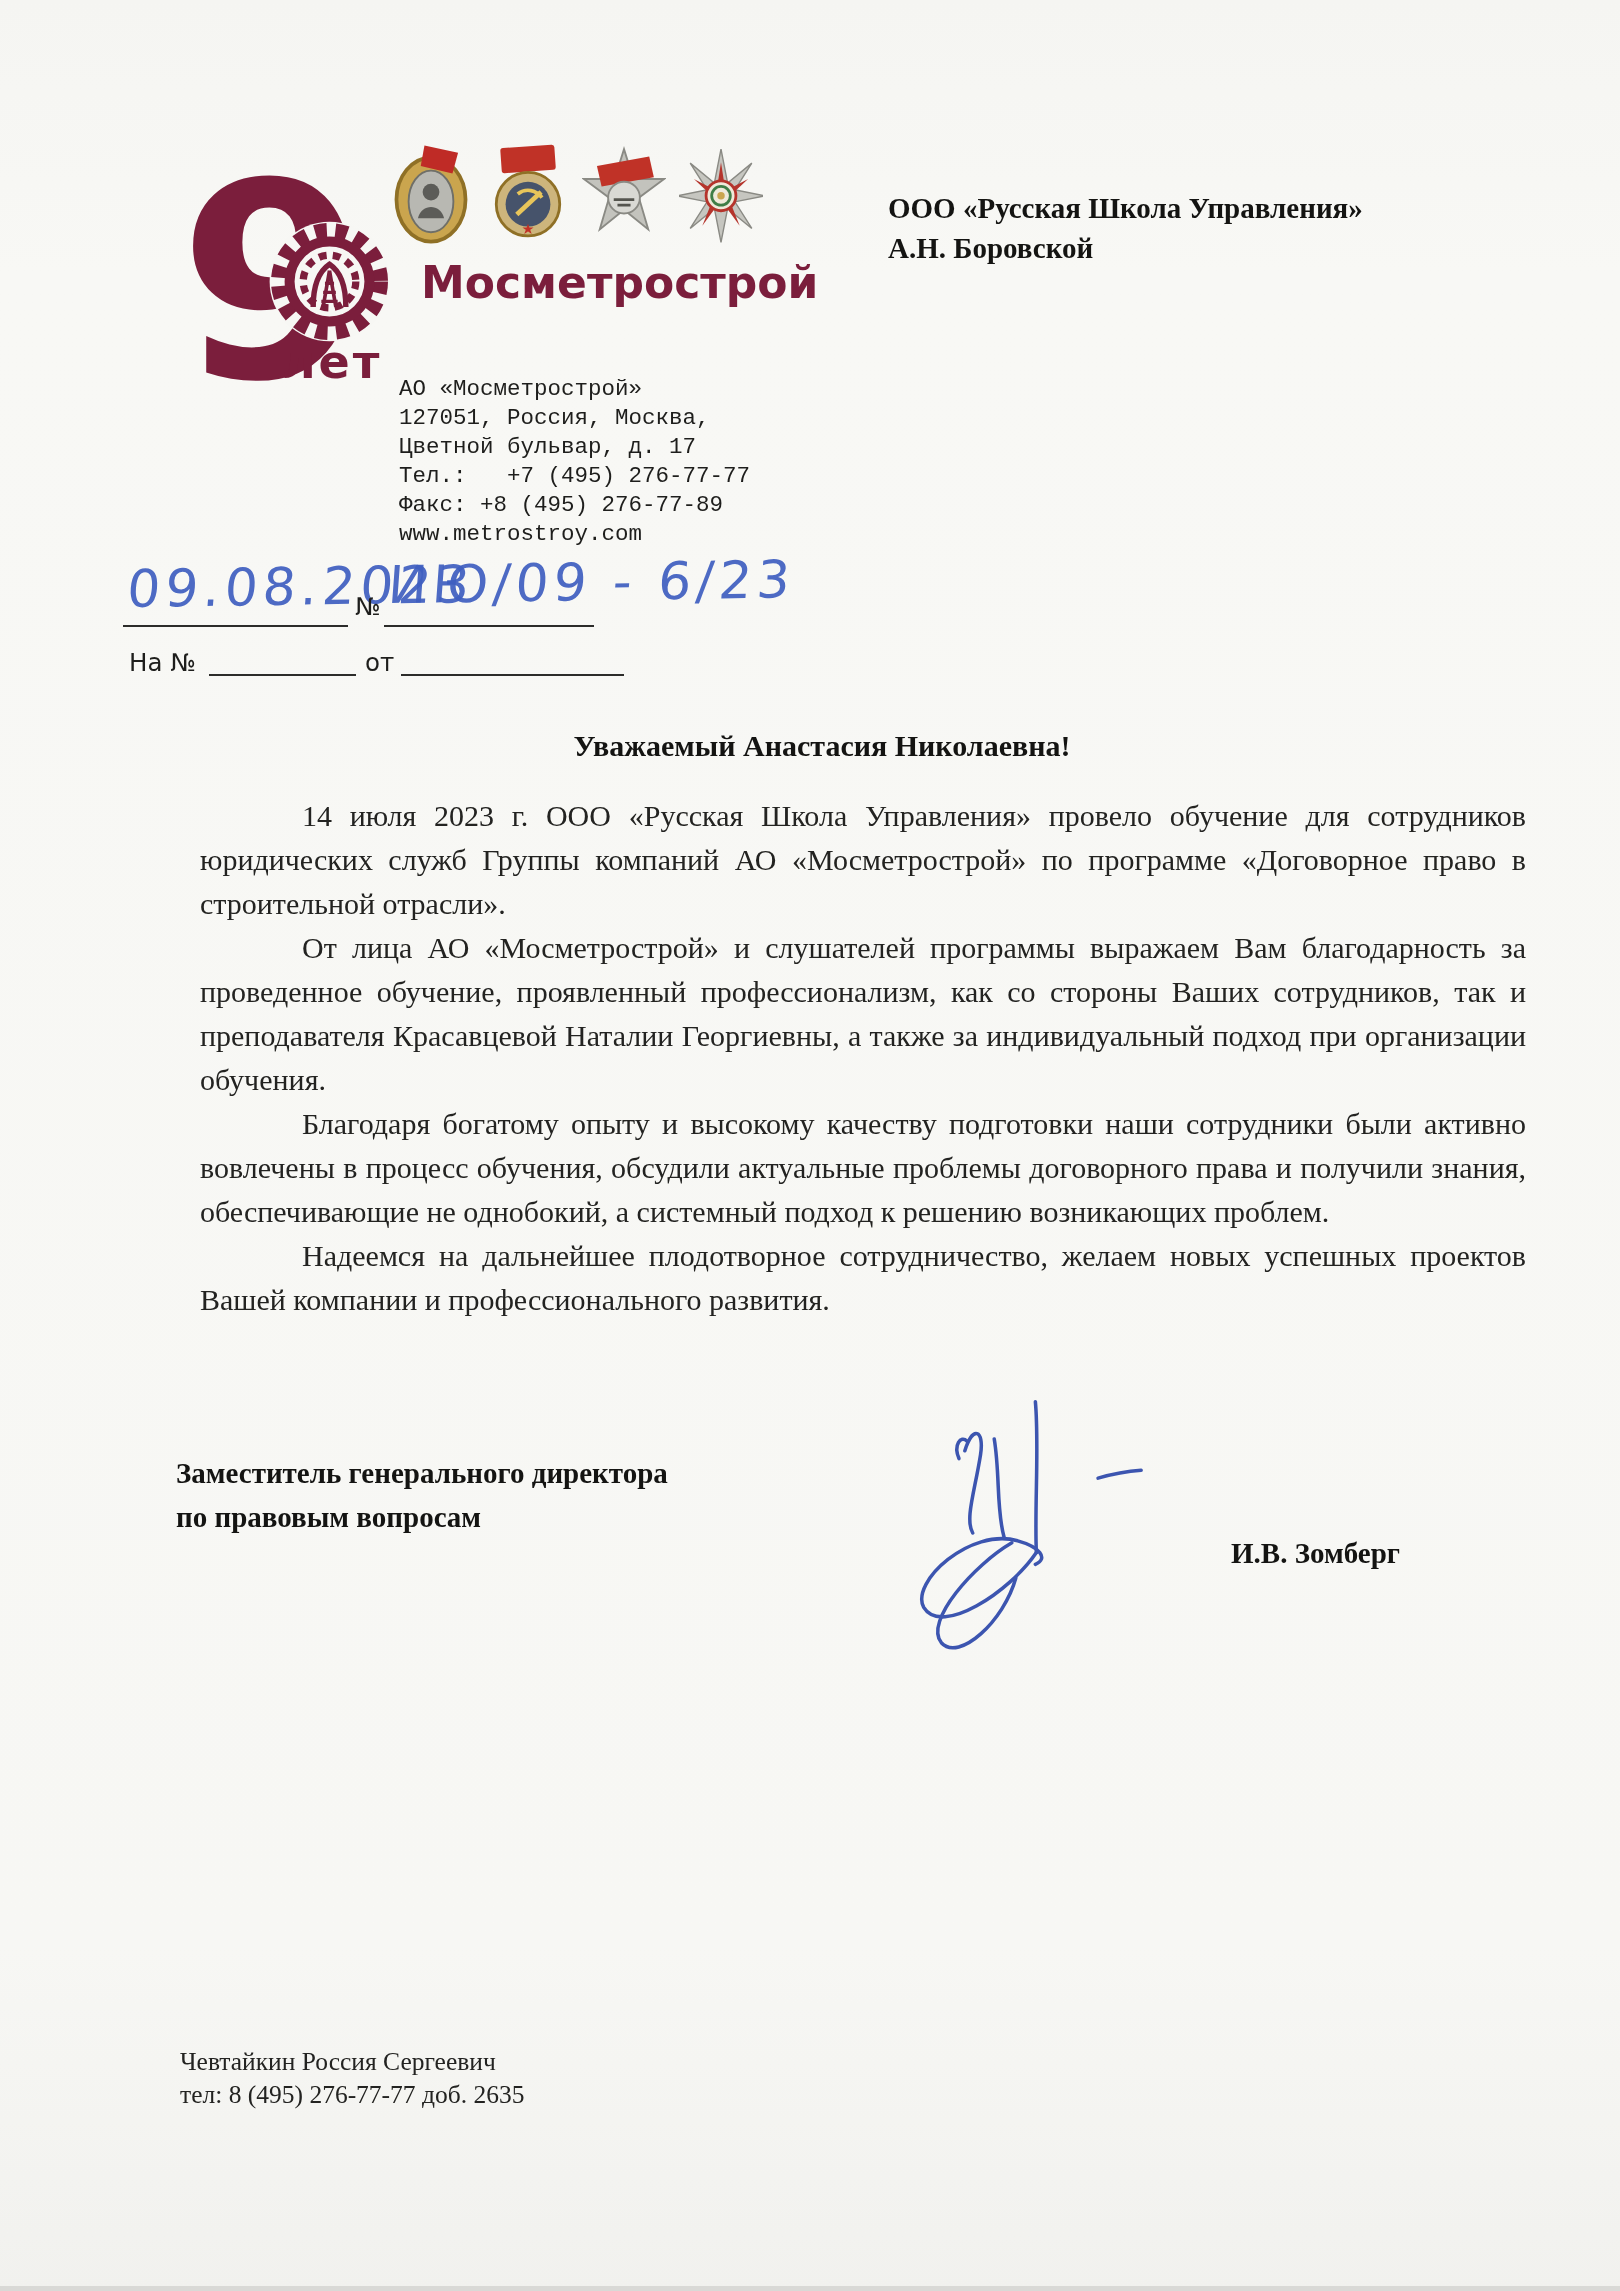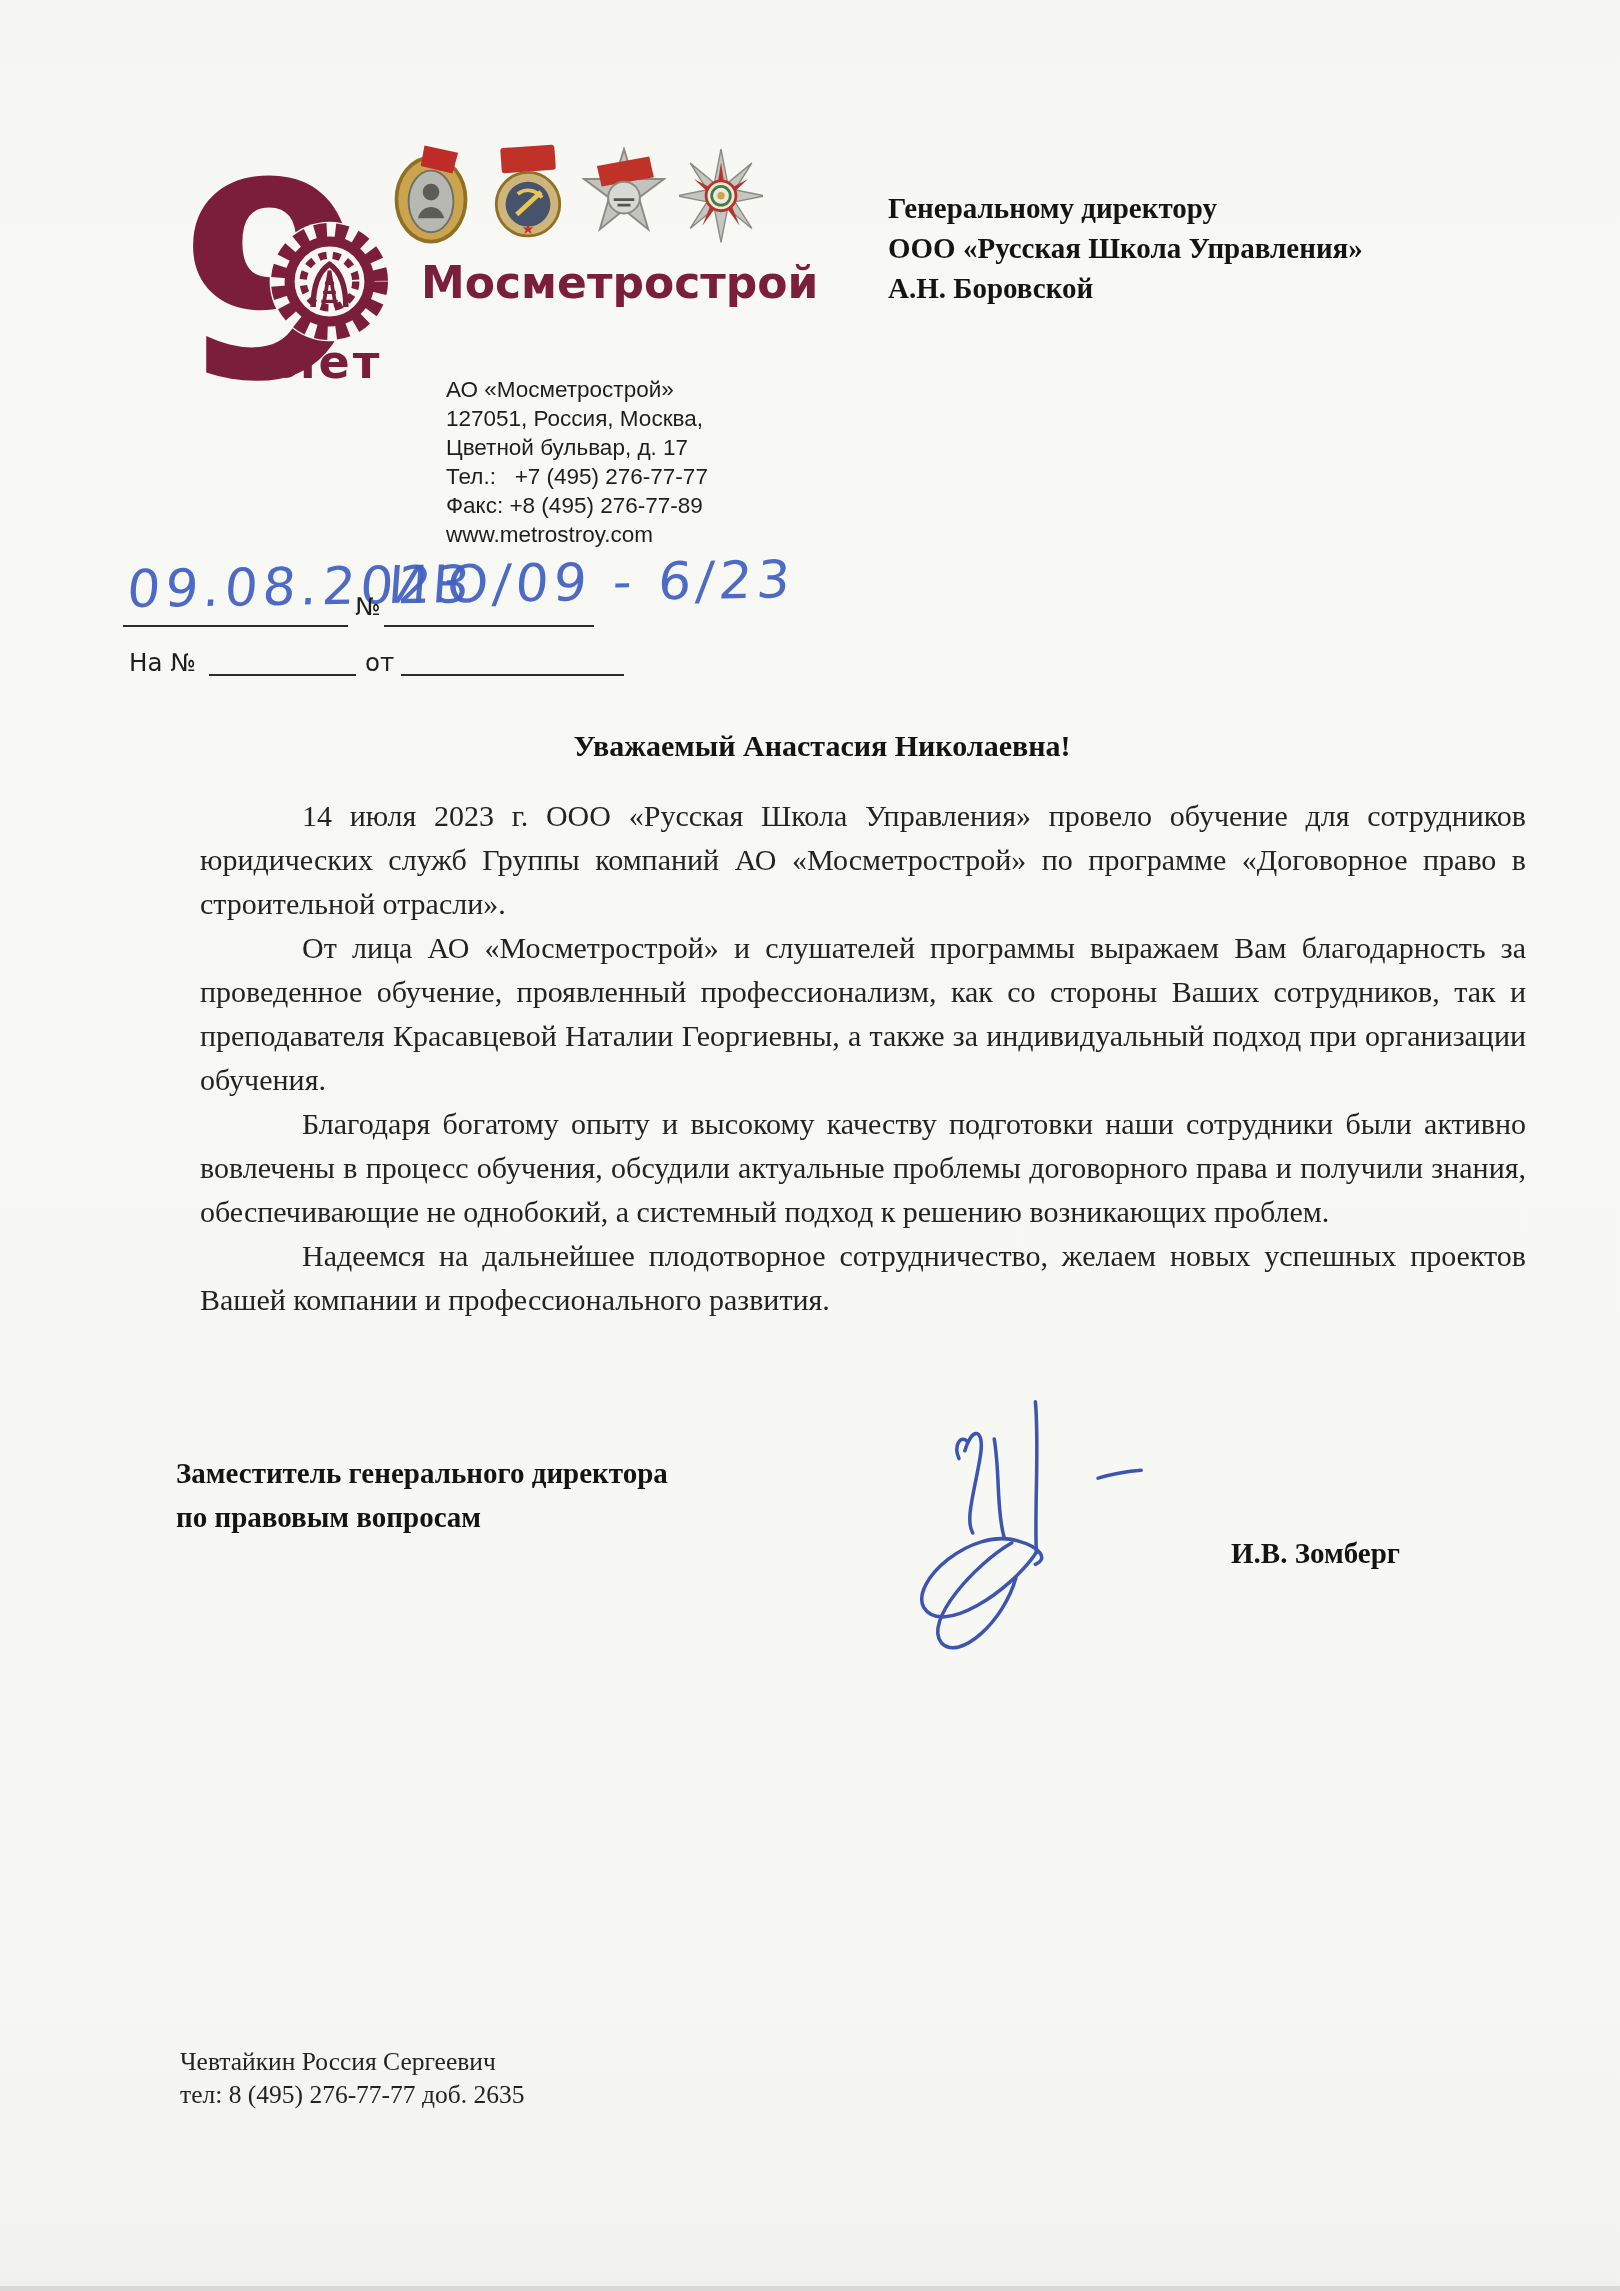--- a/index.html
+++ b/index.html
@@ -18,22 +18,22 @@
   
   .medals-row{left:389px;top:139px;width:384px;height:108px;display:flex;gap:12.7px;align-items:center;}
   .medal{width:84px;height:106px;display:block;}
   .logo-nine{left:179px;top:147px;font-family:"DejaVu Sans",sans-serif;font-weight:bold;
              font-size:272px;line-height:1;color:#7b1e3c;letter-spacing:-5.9px;}
   .gear{left:266px;top:218px;width:127px;height:127px;}
   .logo-let{left:282px;top:335px;font-family:"DejaVu Sans",sans-serif;font-weight:bold;
             font-size:46px;color:#7b1e3c;letter-spacing:2.9px;}
   .brand-title{left:421px;top:257px;font-family:"DejaVu Sans",sans-serif;font-weight:bold;
                font-size:44px;color:#7b1e3c;letter-spacing:0px;}
-  .address{left:399px;top:375px;font-family:Liberation Sans, sans-serif;
-           font-size:22.5px;line-height:29px;color:#1e1e1c;margin-left:47px;}
+  .address{left:399px;top:375px;font-family:Liberation Mono, monospace;
+           font-size:22.5px;line-height:29px;color:#1e1e1c;}
 
   
   .recipient{left:888px;top:188px;font-weight:bold;font-size:29px;line-height:40px;color:#141412;}
 
   
   .hand{font-family:"DejaVu Sans",sans-serif;color:#3f5fc0;
         transform:skewX(-5deg) rotate(-0.8deg);transform-origin:left bottom;
         letter-spacing:4.9px;opacity:.92;white-space:nowrap;}
   .hand-date{left:125px;top:559px;font-size:52px;}
   .hand-num{left:386px;top:555px;font-size:52px;}
@@ -126,21 +126,20 @@
   <div class="abs address">
     <div>АО «Мосметрострой»</div>
     <div>127051, Россия, Москва,</div>
     <div>Цветной бульвар, д. 17</div>
     <div>Тел.:&nbsp;&nbsp; +7 (495) 276-77-77</div>
     <div>Факс: +8 (495) 276-77-89</div>
     <div>www.metrostroy.com</div>
   </div>
 
   <div class="abs recipient">
-    <div>Генеральному директору</div>
     <div>ООО «Русская Школа Управления»</div>
     <div>А.Н. Боровской</div>
   </div>
 
   <div class="abs hand hand-date">09.08.2023</div>
   <div class="abs num-sign">№</div>
   <div class="abs hand hand-num">ИЮ/09 - 6/23</div>
   <div class="abs uline ul-date"></div>
   <div class="abs uline ul-num"></div>
 

